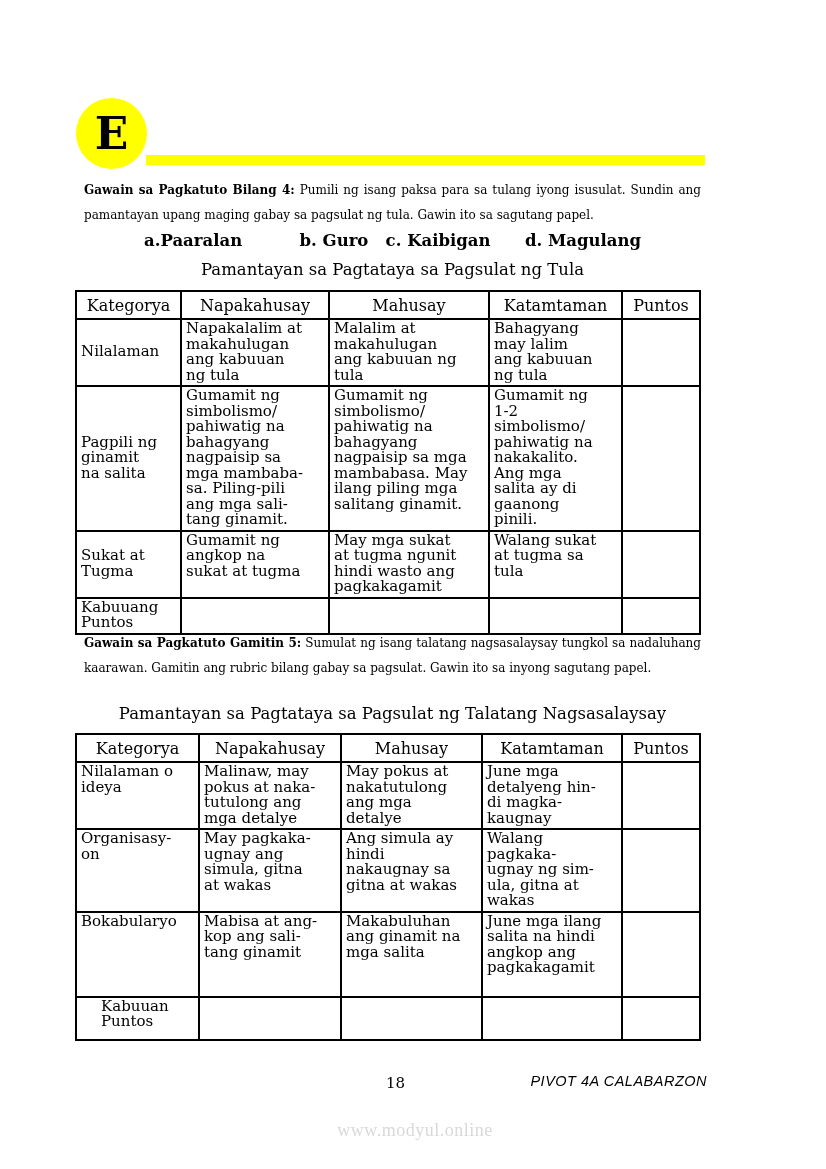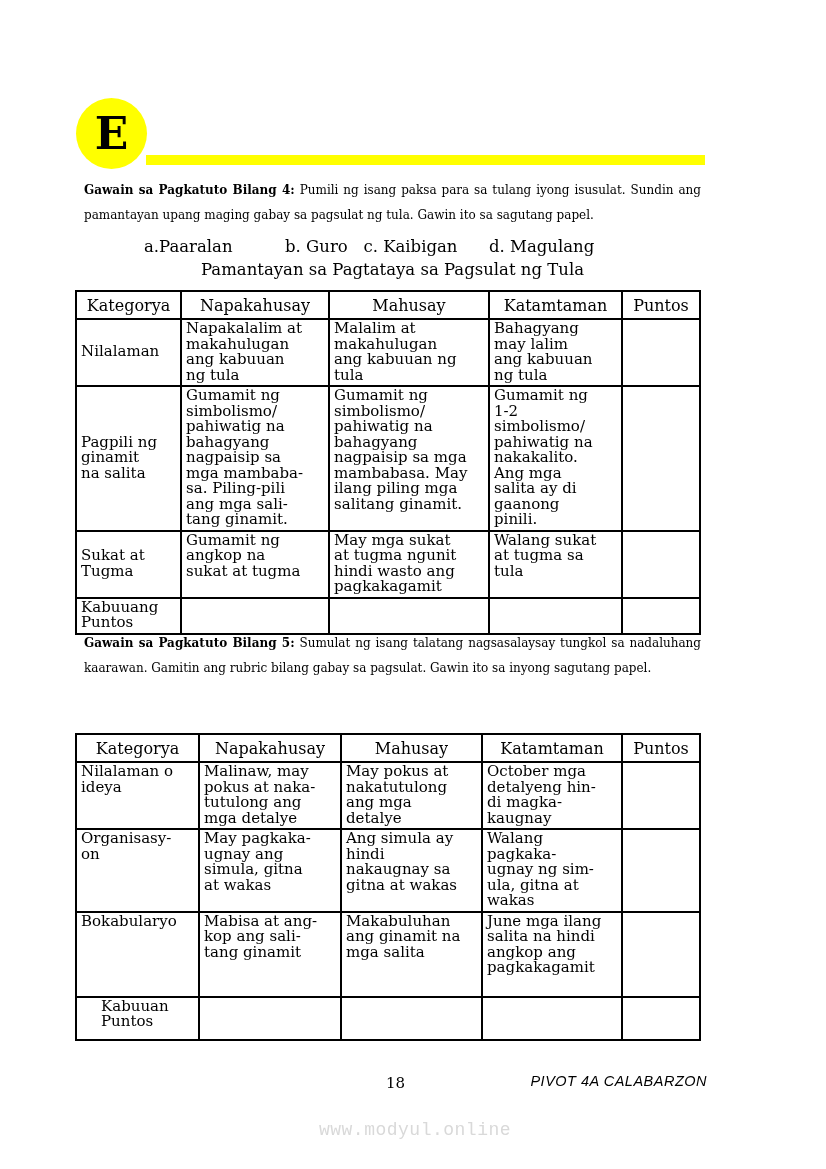--- a/index.html
+++ b/index.html
@@ -16,21 +16,21 @@
   .badge span { font-size:44px; font-weight:bold; line-height:1; }
   .rule { position:absolute; left:146px; top:155px; width:559px; height:10px; }
 
   
   .para {
     position:absolute; left:84px; width:617px; font-size:12px; line-height:25px;
     text-align:justify;
   }
   .para .lead { font-weight:bold; }
   .options {
-    position:absolute; left:144px; top:237px; font-size:16.5px; font-weight:normal;
+    position:absolute; left:144px; top:231px; font-size:16.5px; font-weight:bold;
     white-space:pre;
   }
   .tbl-title { position:absolute; left:84px; width:617px; text-align:center; font-size:16.5px; }
 
   
   table.rubric {
     position:absolute; left:75px; width:624px; border-collapse:collapse; table-layout:fixed;
   }
   table.rubric th, table.rubric td { border:2px solid #000; }
   table.rubric th {
@@ -47,21 +47,21 @@
 
   
   .page-num { position:absolute; left:386px; top:1074px; font-size:15px; }
   .brand {
     position:absolute; left:500px; top:1073px; width:207px; text-align:right;
     font-family:Liberation Sans, sans-serif; font-style:italic; font-size:14.5px;
     letter-spacing:0.5px;
   }
   .watermark {
     position:absolute; left:295px; top:1120px; width:240px; text-align:center;
-    font-family:Liberation Mono, monospace; font-size:18px; color:#d9d9d9;
+    font-family:Liberation Serif, serif; font-size:18px; color:#d9d9d9;
     letter-spacing:0.5px;
   }
 </style>
 </head>
 <body>
 
 <div class="page">
 
   <div class="badge" style="background:#FFFF00;">
     <span>E</span>
@@ -162,24 +162,25 @@
 Puntos</td>
         <td></td>
         <td></td>
         <td></td>
         <td></td>
       </tr>
     </tbody>
   </table>
 
   <p class="para" style="top:631px;">
-    <span class="lead">Gawain sa Pagkatuto Bilang 5:</span>
+    <span class="lead">Gawain sa Pagkatuto Gamitin 5:</span>
     <span>Sumulat ng isang talatang nagsasalaysay tungkol sa  nadaluhang kaarawan. Gamitin ang rubric bilang gabay sa pagsulat. Gawin ito sa inyong sagutang papel.</span>
   </p>
 
+  <div class="tbl-title" style="top:704px;">Pamantayan sa Pagtataya sa Pagsulat ng Talatang Nagsasalaysay</div>
 
   <table class="rubric t2" style="top:733px;">
     <colgroup>
       <col style="width:123px">
         <col style="width:142px">
         <col style="width:141px">
         <col style="width:140px">
         <col style="width:78px">
     </colgroup>
     <thead>
@@ -196,21 +197,21 @@
         <td>Nilalaman o
 ideya</td>
         <td>Malinaw, may
 pokus at naka-
 tutulong ang
 mga detalye</td>
         <td>May pokus at
 nakatutulong
 ang mga
 detalye</td>
-        <td>October mga
+        <td>June mga
 detalyeng hin-
 di magka-
 kaugnay</td>
         <td></td>
       </tr>
       <tr>
         <td>Organisasy-
 on</td>
         <td>May pagkaka-
 ugnay ang

